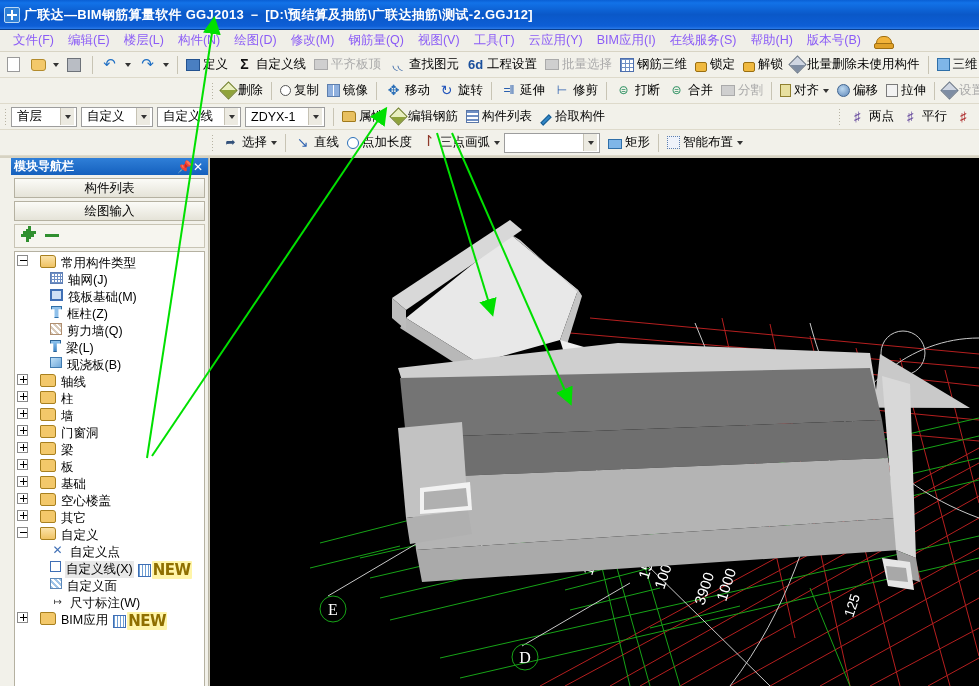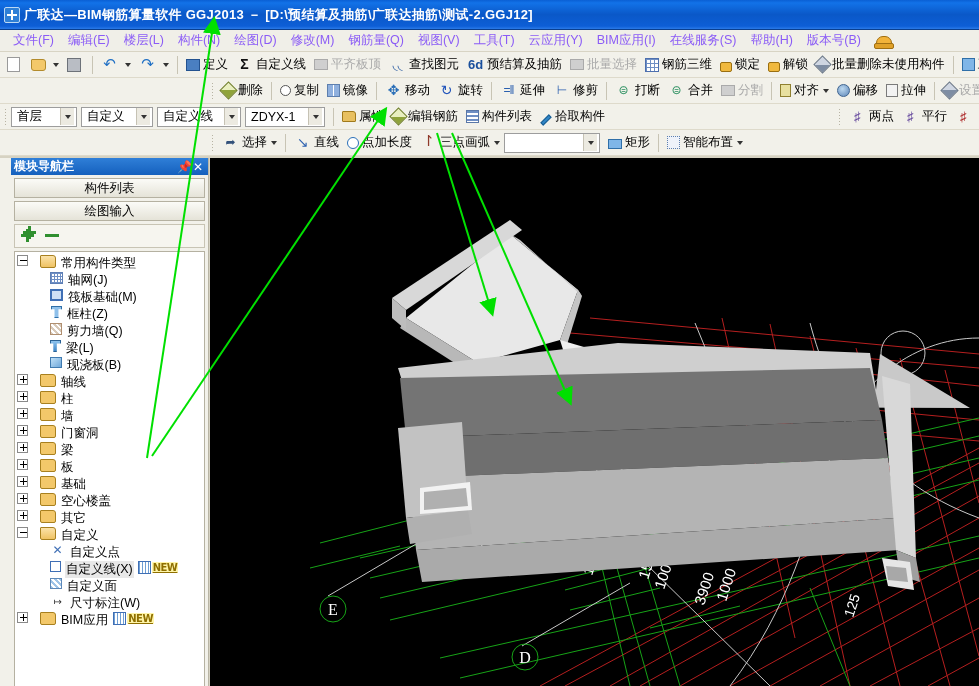--- a/index.html
+++ b/index.html
@@ -234,22 +234,22 @@
   .ti-new {
     display: inline-flex; align-items: center; gap: 1px;
     margin-left: 4px;
   }
   .ti-new .nbox {
     width: 13px; height: 13px; border: 1px solid #3f6fb5;
     background: repeating-linear-gradient(to right,#6f9fd4 0 1px,#fff 1px 3px);
   }
   .ti-new .ntag {
     background: #fff5a8; color: #8f6f00; font-weight: bold;
-    font-size: 10px; padding: 0 1px; border-radius: 1px;
-    font-family: "DejaVu Sans", sans-serif; letter-spacing: -0.5px; text-decoration: underline;
+    font-size: 15px; padding: 0 1px; border-radius: 1px;
+    font-family: "DejaVu Sans", sans-serif; letter-spacing: -0.5px;
   }
   .tnode.sel .tlabel { background: #e8e8e8; }
   .tlabel { padding: 0 1px; }
 
   
   #canvas {
     position: absolute;
     left: 210px; top: 158px;
     width: 769px; height: 528px;
     background: #000;
@@ -320,21 +320,21 @@
     <div class="tb-btn disabled">
         <span class="ic ic-gray"></span>
         <span>平齐板顶</span>
       </div>
     <div class="tb-btn">
         <span class="ic ic-find">◟◟</span>
         <span>查找图元</span>
       </div>
     <div class="tb-btn">
         <span class="ic ic-find">6d</span>
-        <span>预结算及抽筋</span>
+        <span>工程设置</span>
       </div>
     <div class="tb-btn disabled">
         <span class="ic ic-gray"></span>
         <span>批量选择</span>
       </div>
     <div class="tb-btn">
         <span class="ic ic-grid3d"></span>
         <span>钢筋三维</span>
       </div>
     <div class="tb-btn">

